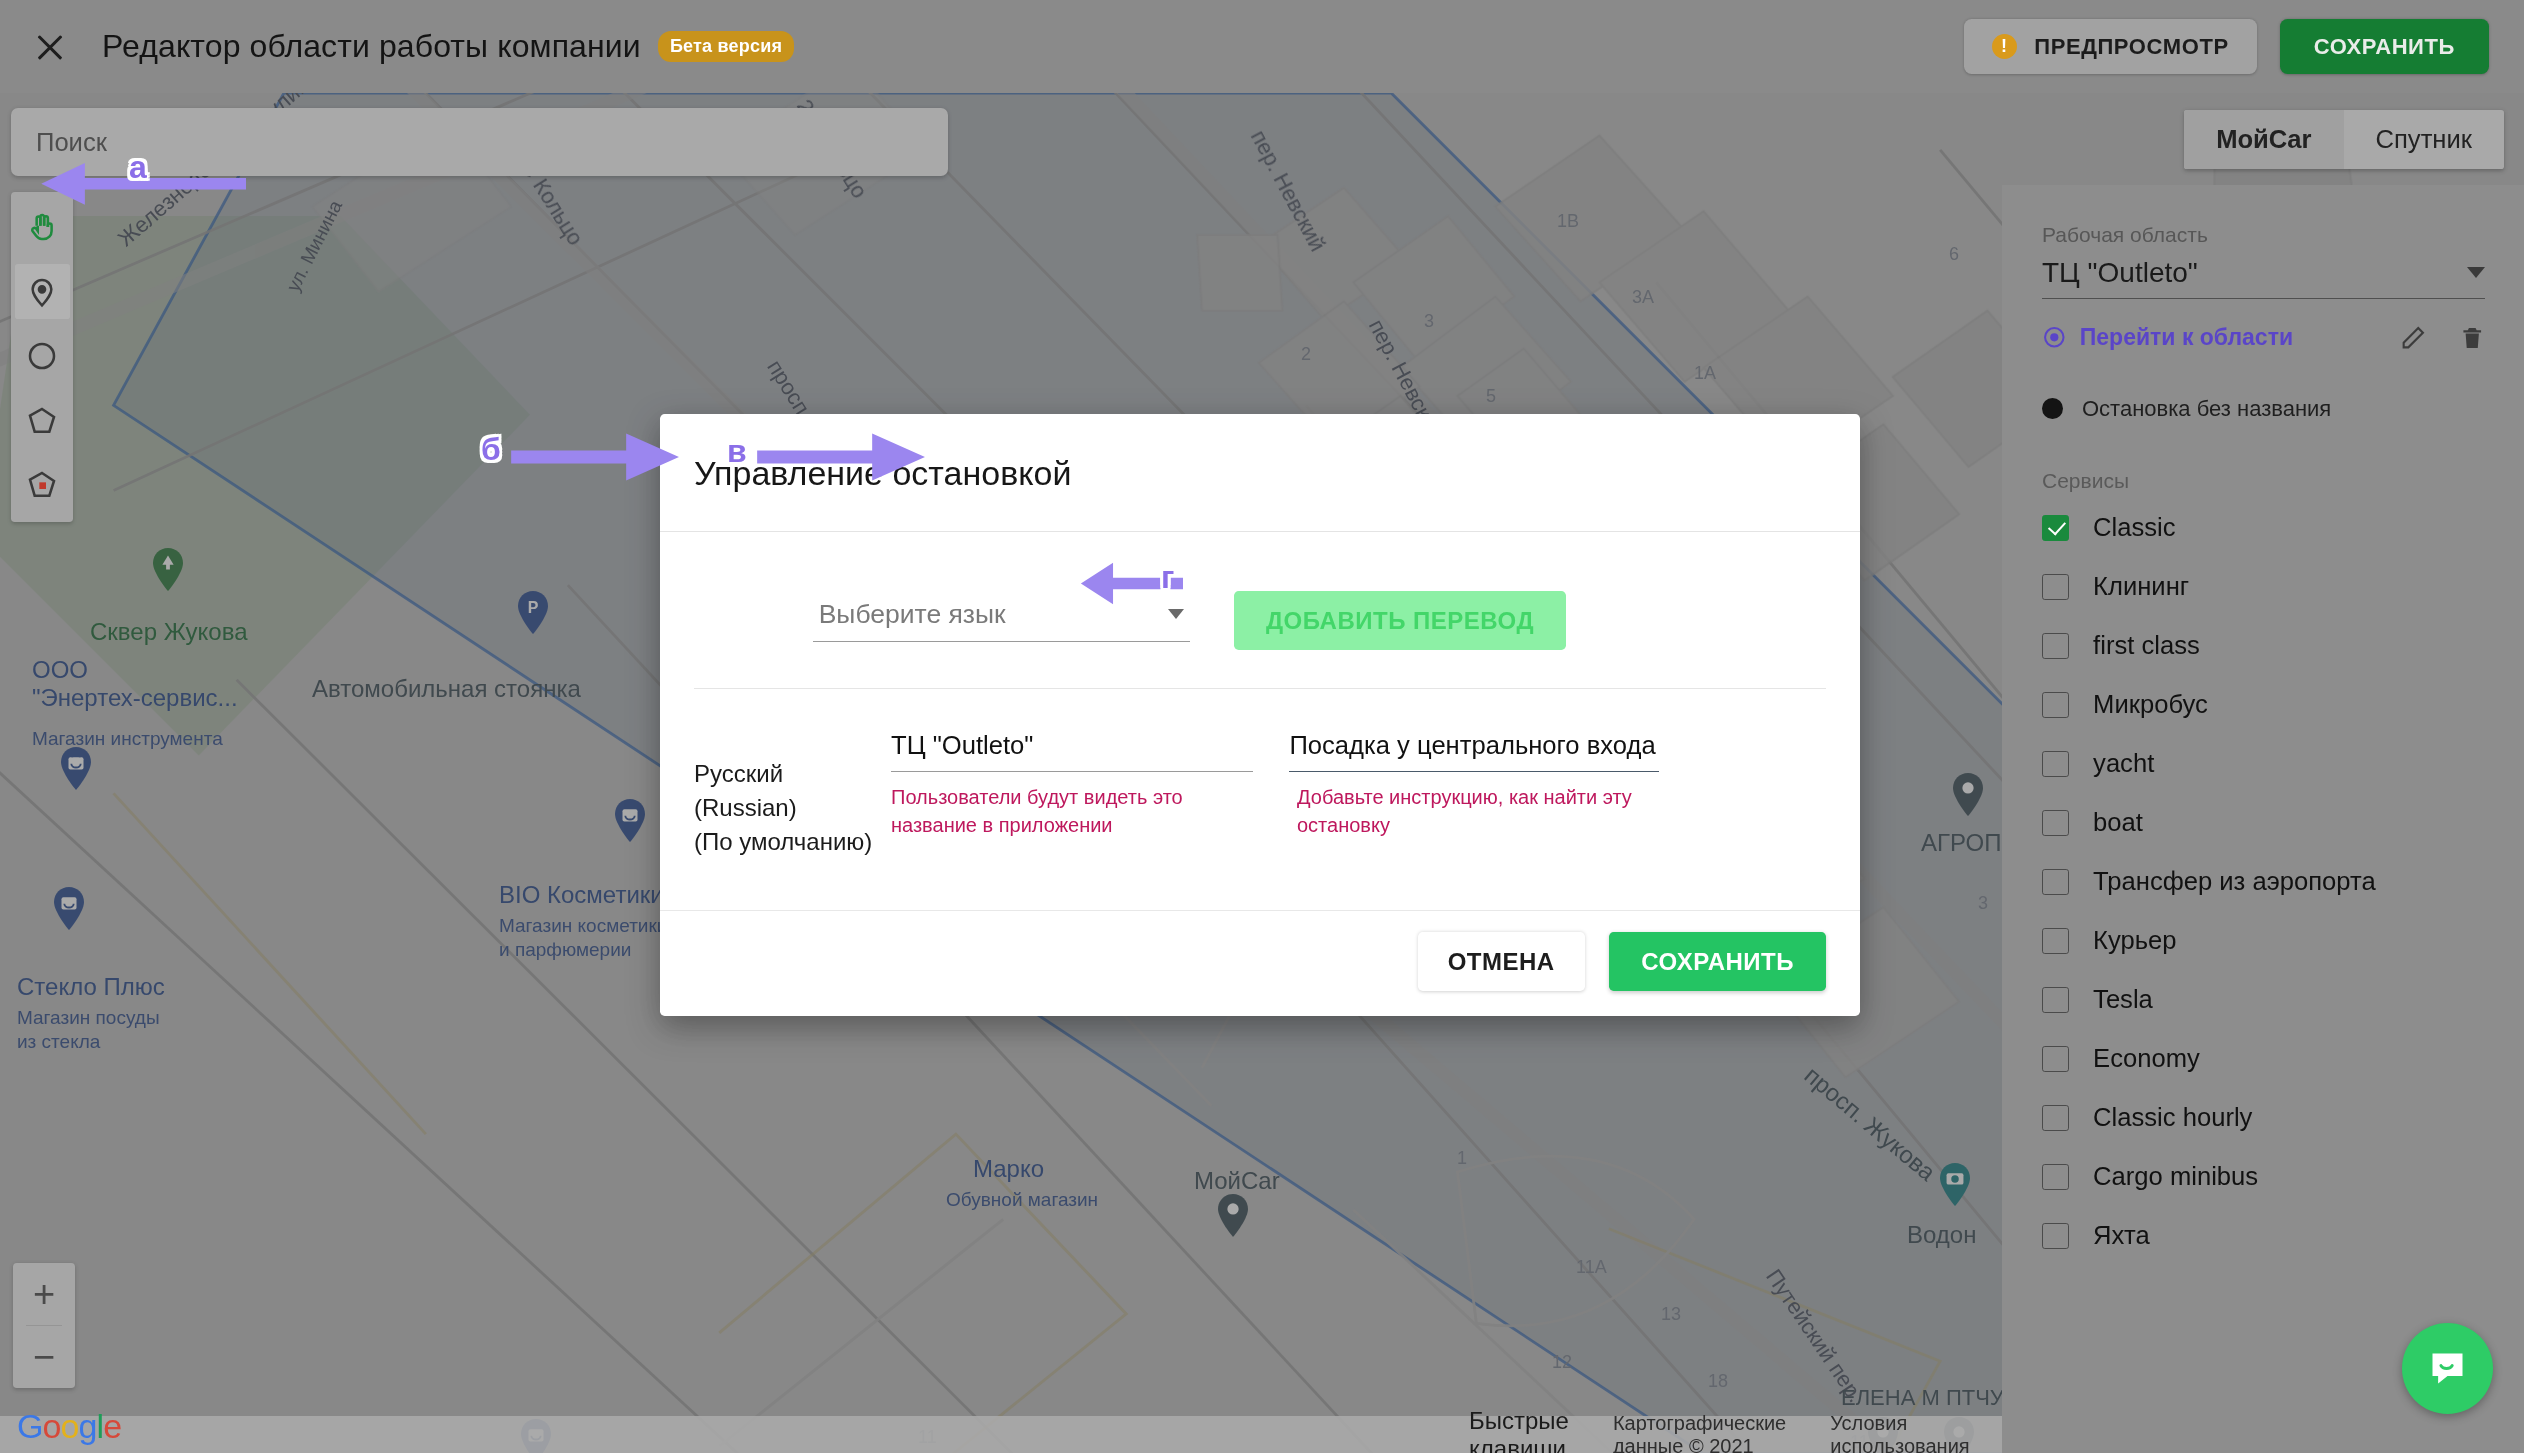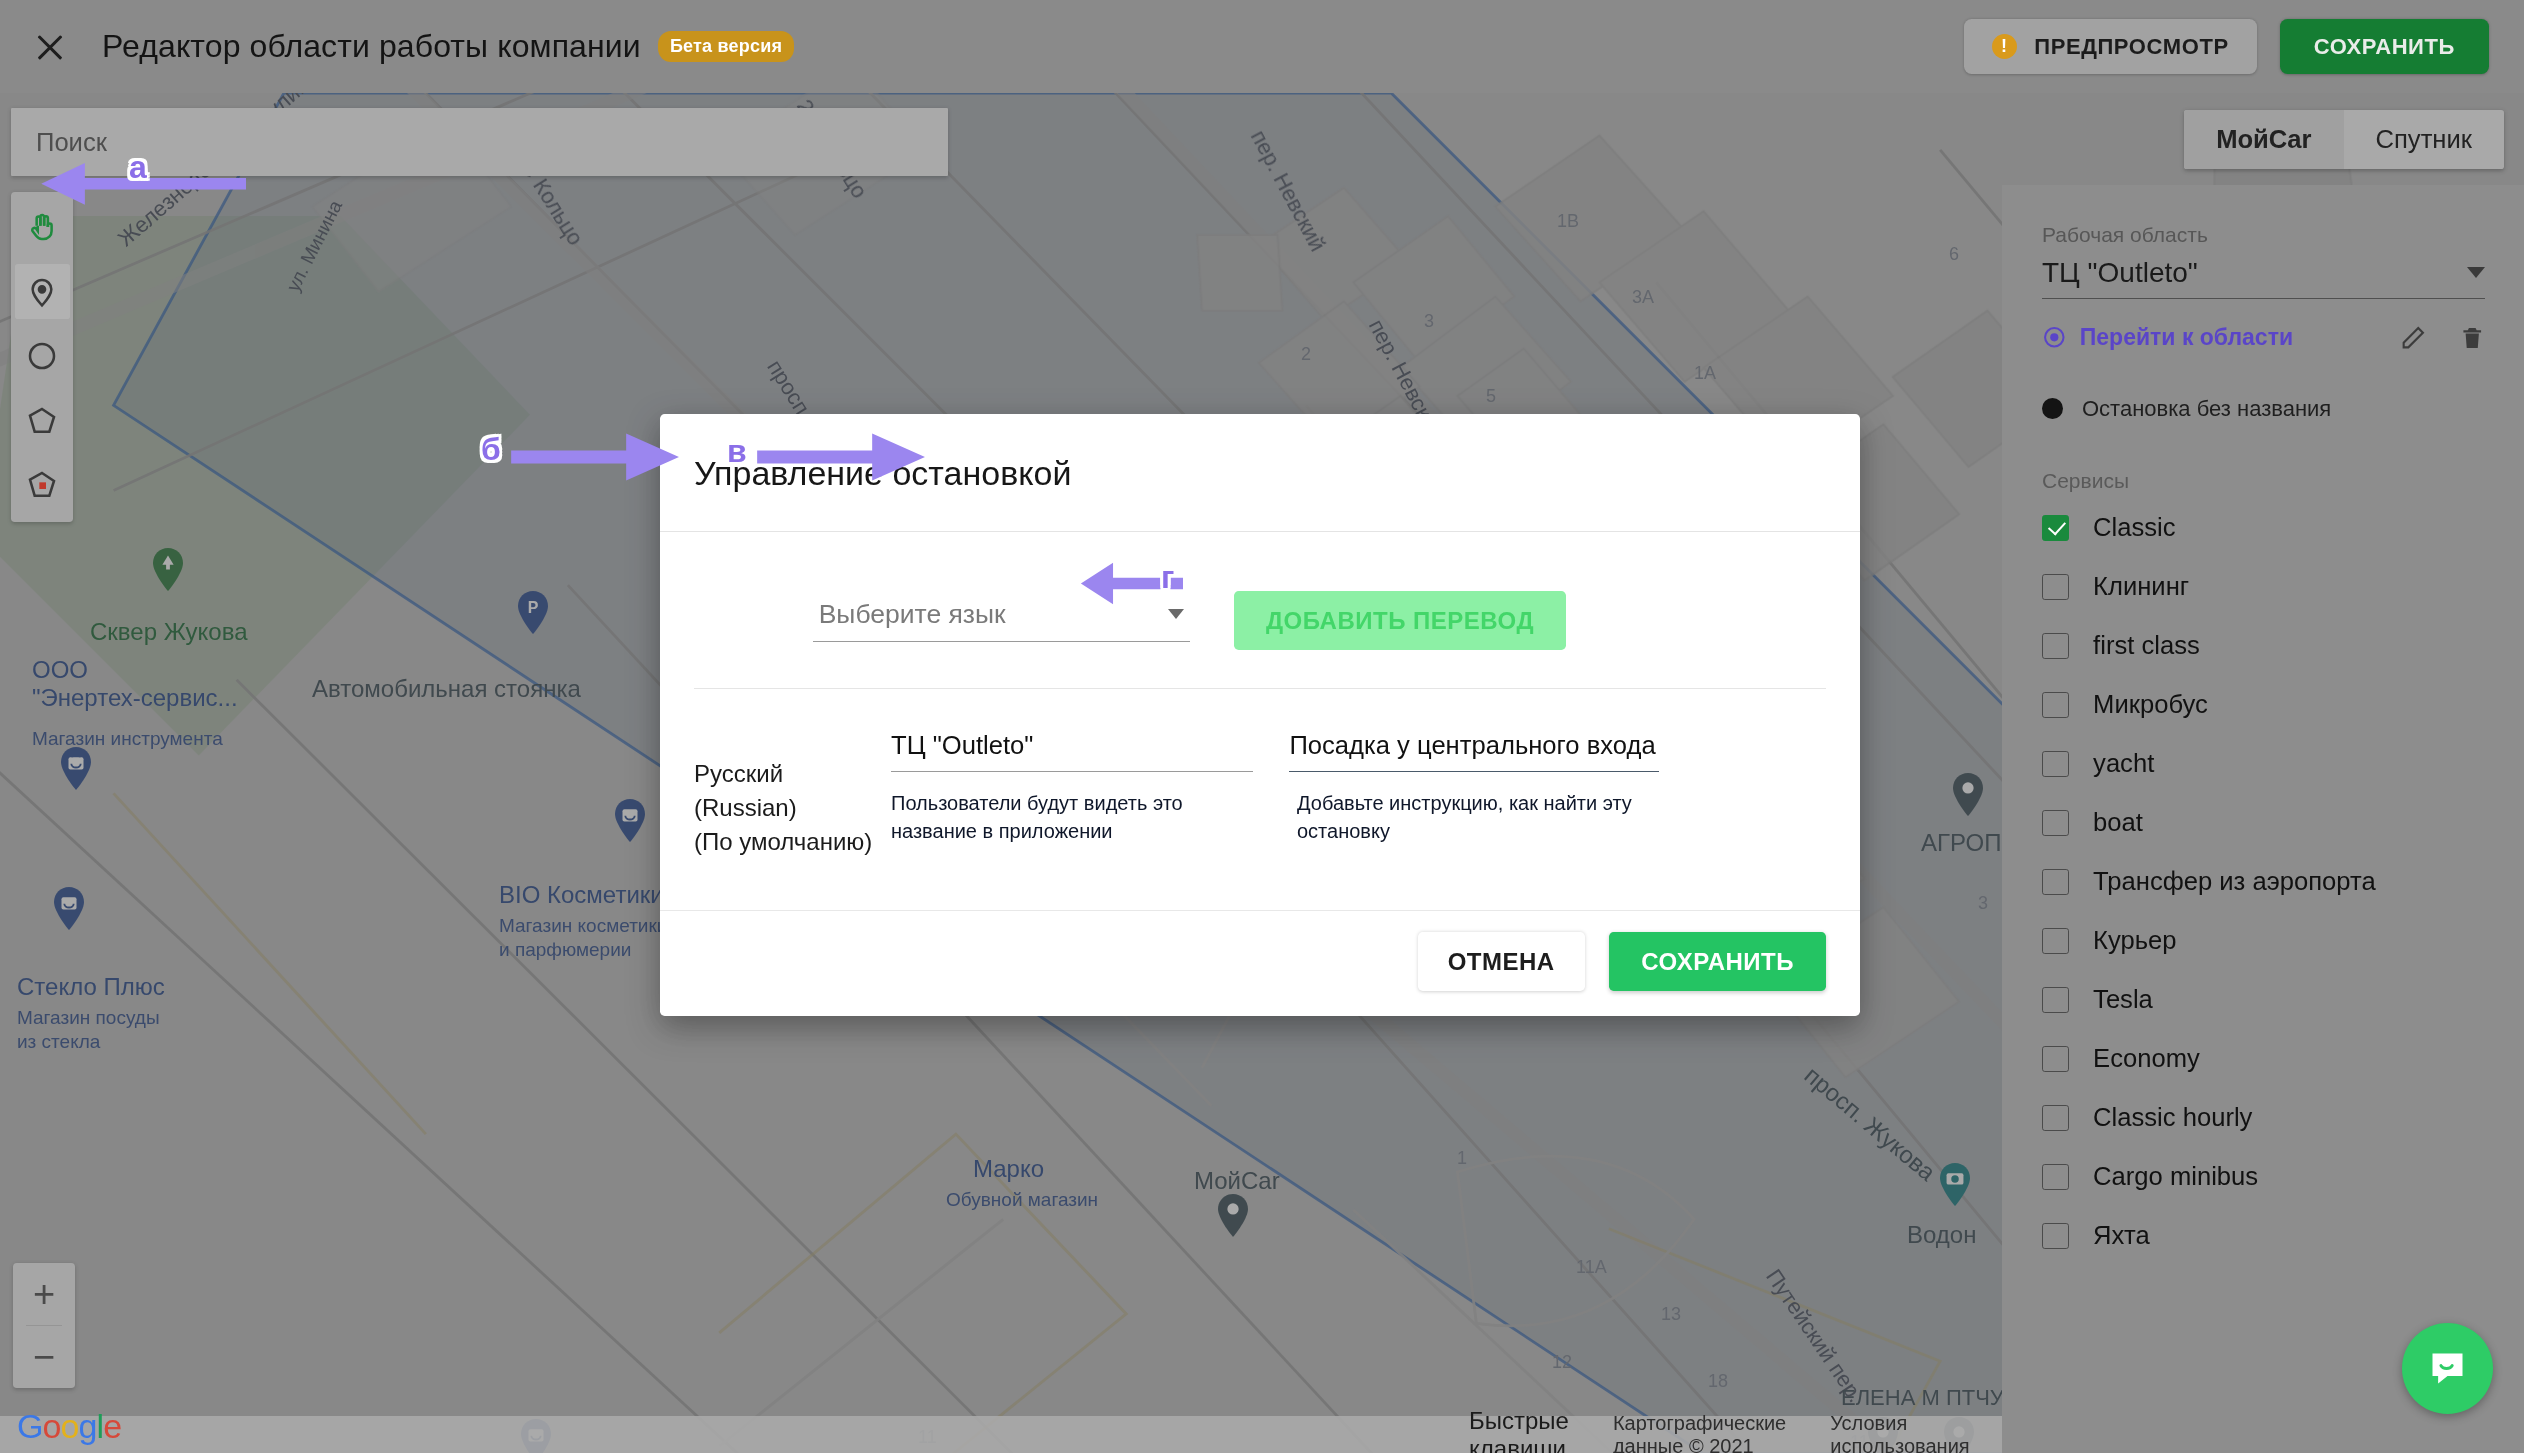--- a/index.html
+++ b/index.html
@@ -86,21 +86,21 @@
   .mlabel.green { color: #1f6b38; font-size: 24px; }
   .mlabel.bnum { color: #7d8490; font-size: 18px; }
 
   .pin {
     position: absolute; z-index: 4; width: 34px; height: 45px; pointer-events: none;
   }
 
   
   .search-wrap {
     position: absolute; left: 11.4px; top: 15px; width: 937px; height: 68px;
-    background: #a9a9a9; border-radius: 1px; z-index: 20;
+    background: #a9a9a9; border-radius: 7px; z-index: 20;
     box-shadow: 0 1.9px 4.7px rgba(0,0,0,.2);
     display: flex; align-items: center;
   }
   .search-input {
     border: none; background: transparent; outline: none;
     font-size: 25.6px; color: #4e4e4e; padding: 0 24.6px; width: 100%;
     font-family: "Liberation Sans", sans-serif;
   }
   .search-input::placeholder { color: #4e4e4e; }
 
@@ -244,21 +244,21 @@
   }
   .trow .langcol {
     width: 197px; font-size: 24px; color: #1b1b1b; line-height: 34px; padding-top: 26.5px;
   }
   .fieldcol { width: 362px; margin-right: 44px; }
   .fld {
     font-size: 25.6px; color: #111; border-bottom: 1.9px solid #9a9a9a;
     padding-bottom: 11.4px; outline: none; white-space: nowrap; overflow: hidden;
   }
   .fld.focus { border-bottom-color: #4a5a6a; }
-  .hint { margin-top: 17px; font-size: 20px; color: #0f172a; line-height: 28px; }
+  .hint { margin-top: 11px; font-size: 20px; color: #be185d; line-height: 28px; }
   .modal-foot {
     border-top: 0.9px solid #e8e8e8; padding: 21px 34px 24.6px;
     display: flex; justify-content: flex-end; align-items: center; gap: 24.6px;
   }
   .btn-cancel {
     background: #fff; border: none; border-radius: 4.7px; height: 59px; padding: 0 30px;
     font-size: 24px; font-weight: bold; color: #1d1d1d; letter-spacing: 0.5px; cursor: pointer;
     box-shadow: 0 0.9px 3.8px rgba(0,0,0,.18);
     font-family: "Liberation Sans", sans-serif;
   }

